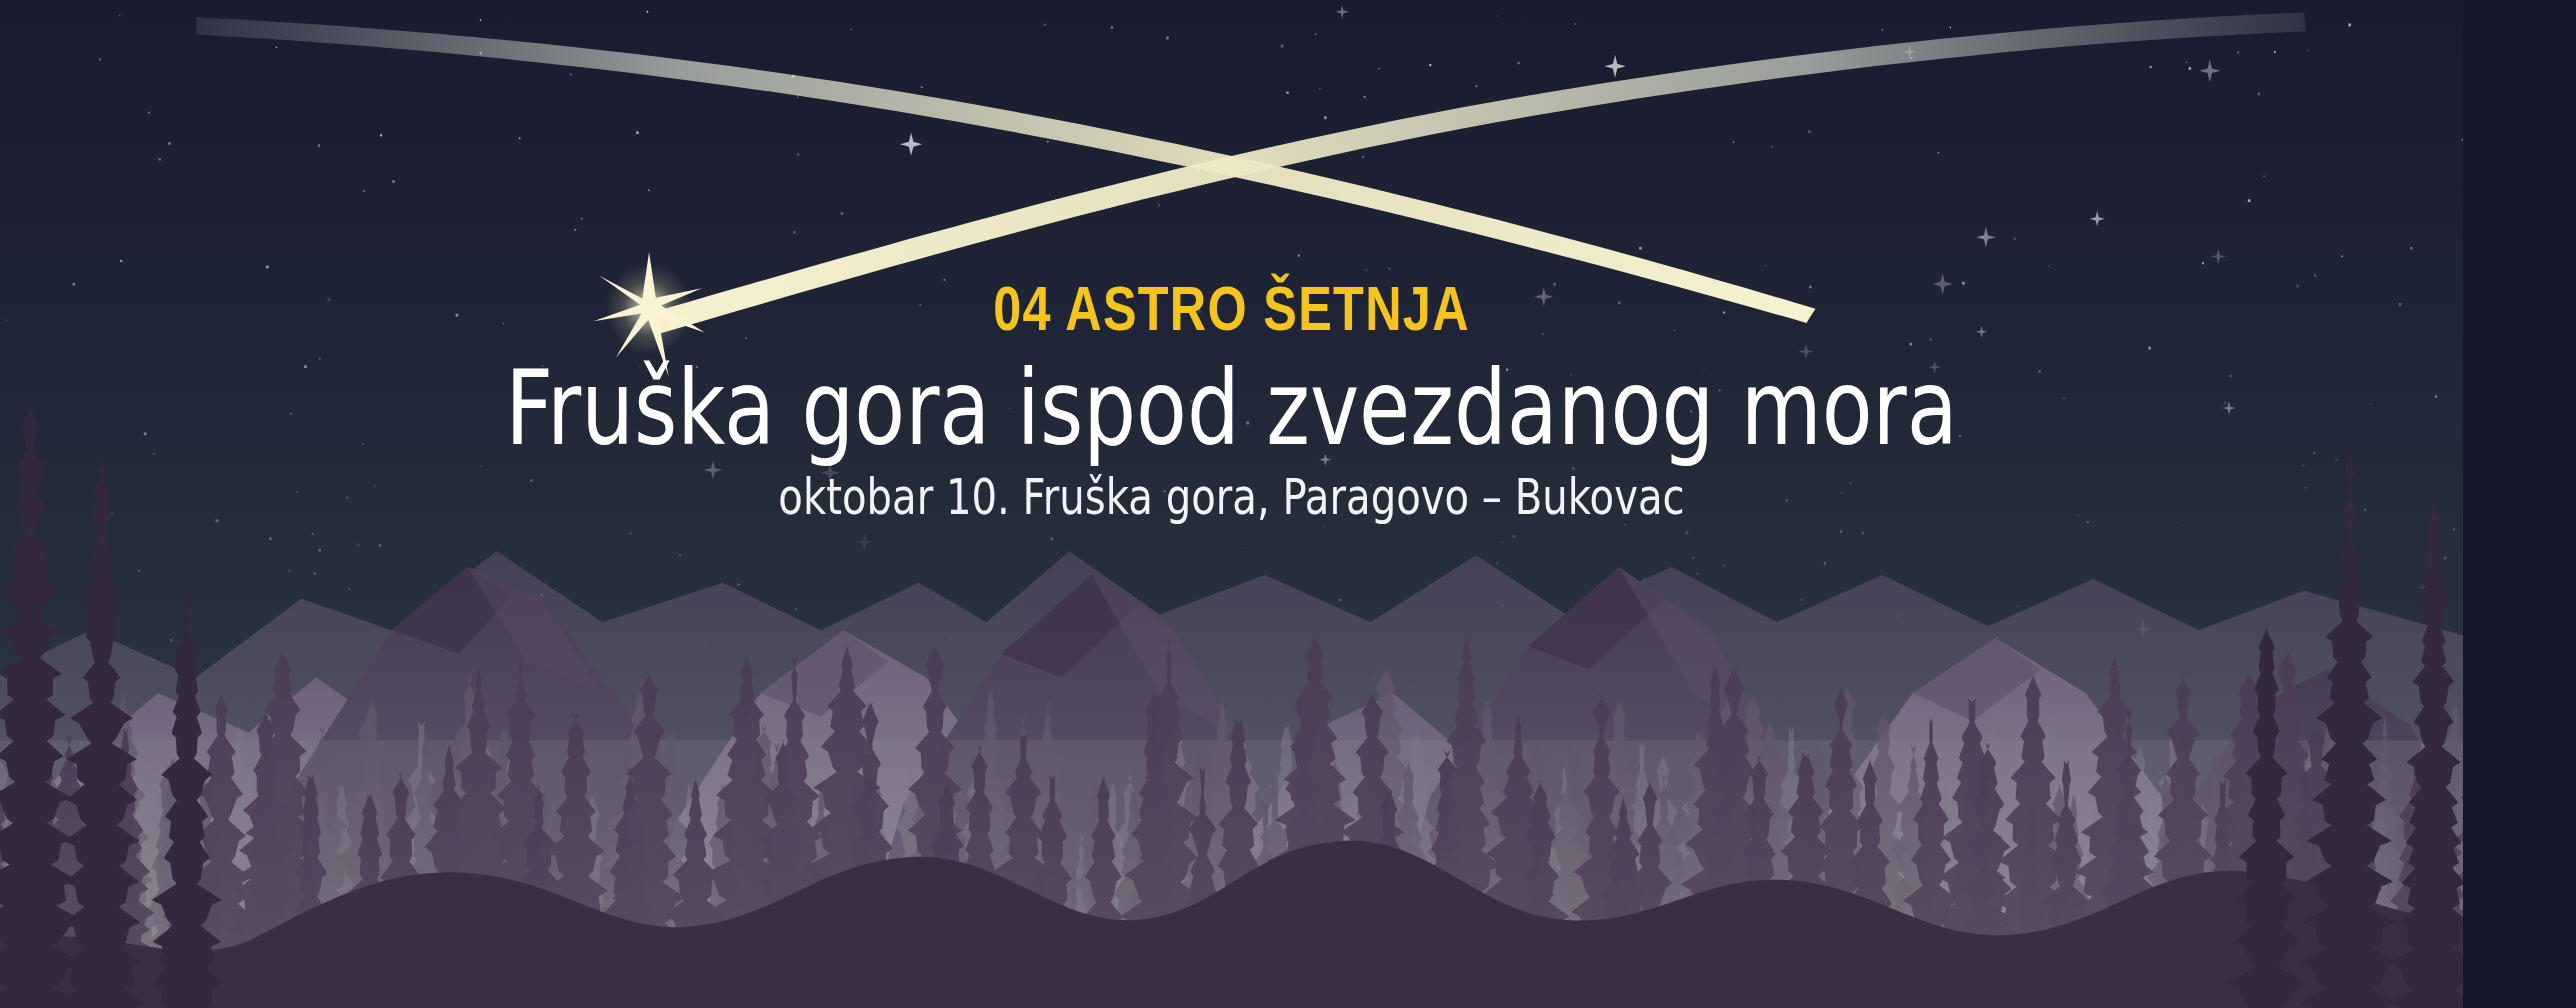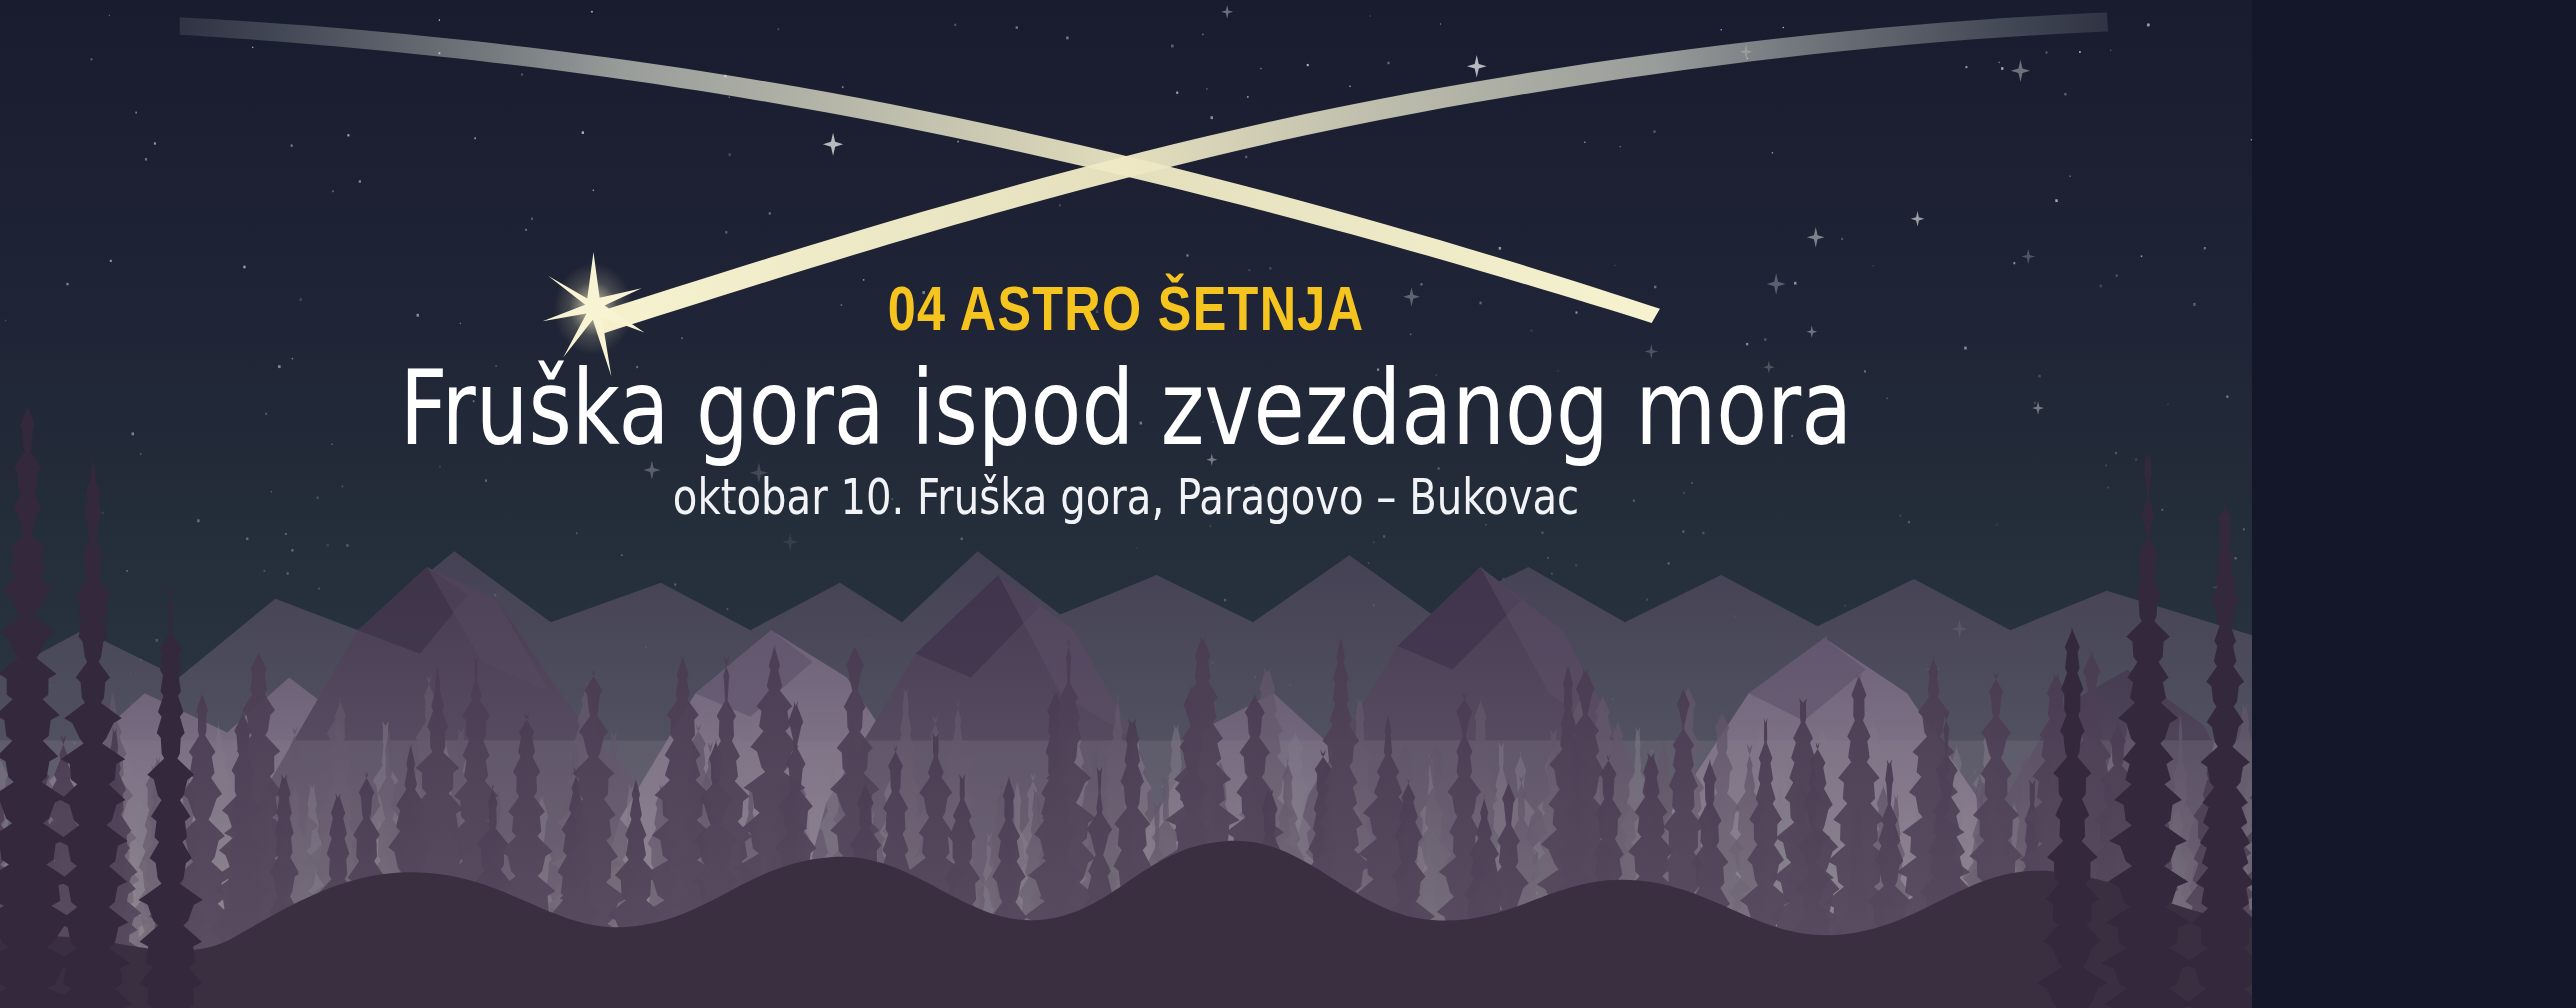--- a/index.html
+++ b/index.html
@@ -4,21 +4,21 @@
 <style>
   * { margin:0; padding:0; box-sizing:border-box; }
   html, body {
     width:2576px; height:1009px;
     overflow:hidden;
     background:#14172a;
     font-family:"Liberation Sans", sans-serif;
   }
   #banner {
     position:relative;
-    width:2252px; height:1009px;
+    width:2463px; height:1009px;
     overflow:hidden;
   }
   #scene { position:absolute; inset:0; width:100%; height:100%; display:block; }
 
   
   #text-block {
     position:absolute;
     left:0; right:0;
     top:277px;
     text-align:center;

